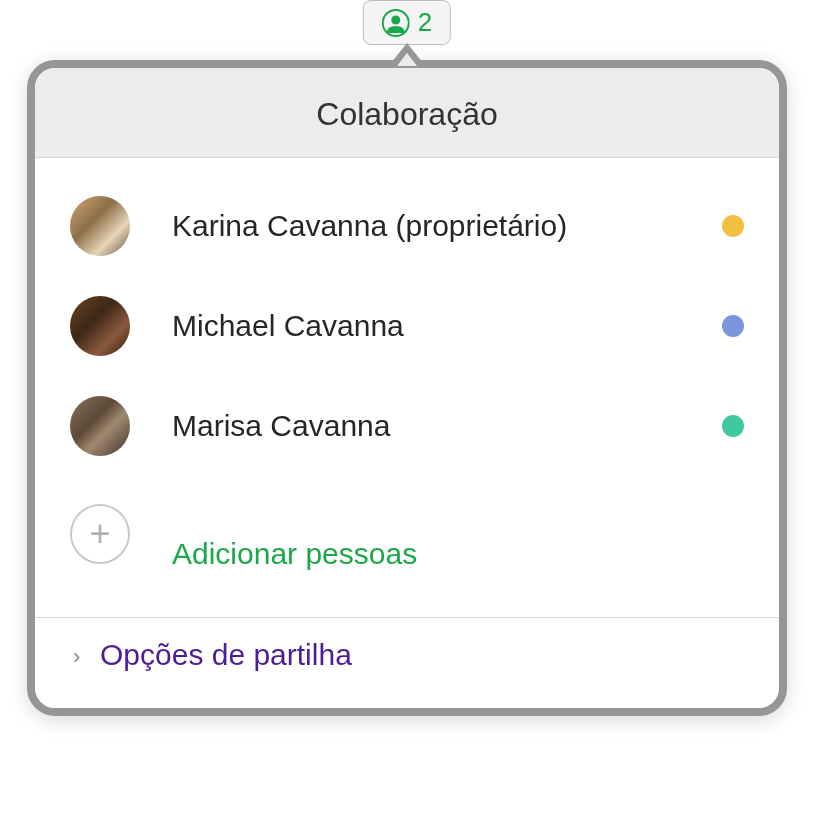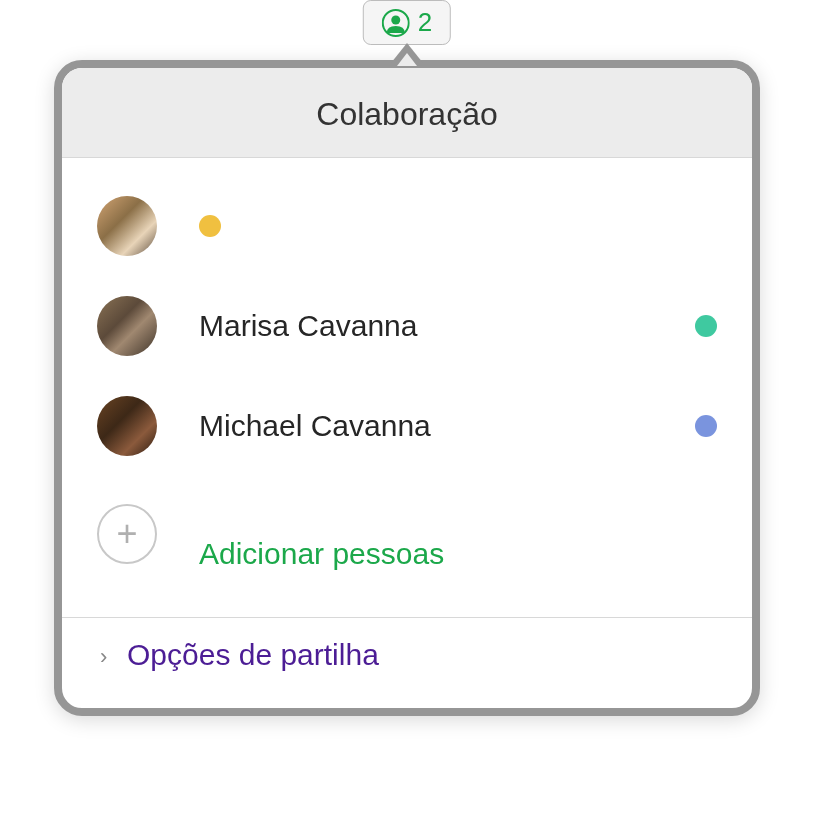--- a/index.html
+++ b/index.html
@@ -43,21 +43,21 @@
       font-size: 26px;
       color: #1ba84a;
       font-weight: 500;
     }
     
     .popover-container {
       position: absolute;
       top: 60px;
       left: 50%;
       transform: translateX(-50%);
-      width: 706px;
+      width: 760px;
     }
     
     .popover-arrow {
       width: 0;
       height: 0;
       border-left: 16px solid transparent;
       border-right: 16px solid transparent;
       border-bottom: 20px solid #969696;
       position: absolute;
       top: -17px;
@@ -223,33 +223,34 @@
   <div class="popover-arrow"></div>
   <div class="popover">
     <div class="popover-header">
       <div class="popover-title">Colaboração</div>
     </div>
 
     <div class="participants-list">
 
       <div class="participant-row">
         <div class="avatar avatar-1"></div>
+        <div class="participant-name">Karina Cavanna (proprietário)</div>
         <div class="status-dot" style="background:#f0c040"></div>
+      </div>
+
+      <div class="participant-row">
+        <div class="avatar avatar-2"></div>
+        <div class="participant-name">Michael Cavanna</div>
+        <div class="status-dot" style="background:#7a94de"></div>
       </div>
 
       <div class="participant-row">
         <div class="avatar avatar-3"></div>
         <div class="participant-name">Marisa Cavanna</div>
         <div class="status-dot" style="background:#3fc9a0"></div>
-      </div>
-
-      <div class="participant-row">
-        <div class="avatar avatar-2"></div>
-        <div class="participant-name">Michael Cavanna</div>
-        <div class="status-dot" style="background:#7a94de"></div>
       </div>
 
       <div class="add-people-row">
         <div class="plus-circle">
           <span class="plus-icon">+</span>
         </div>
         <div class="add-people-label">Adicionar pessoas</div>
       </div>
 
     </div>

